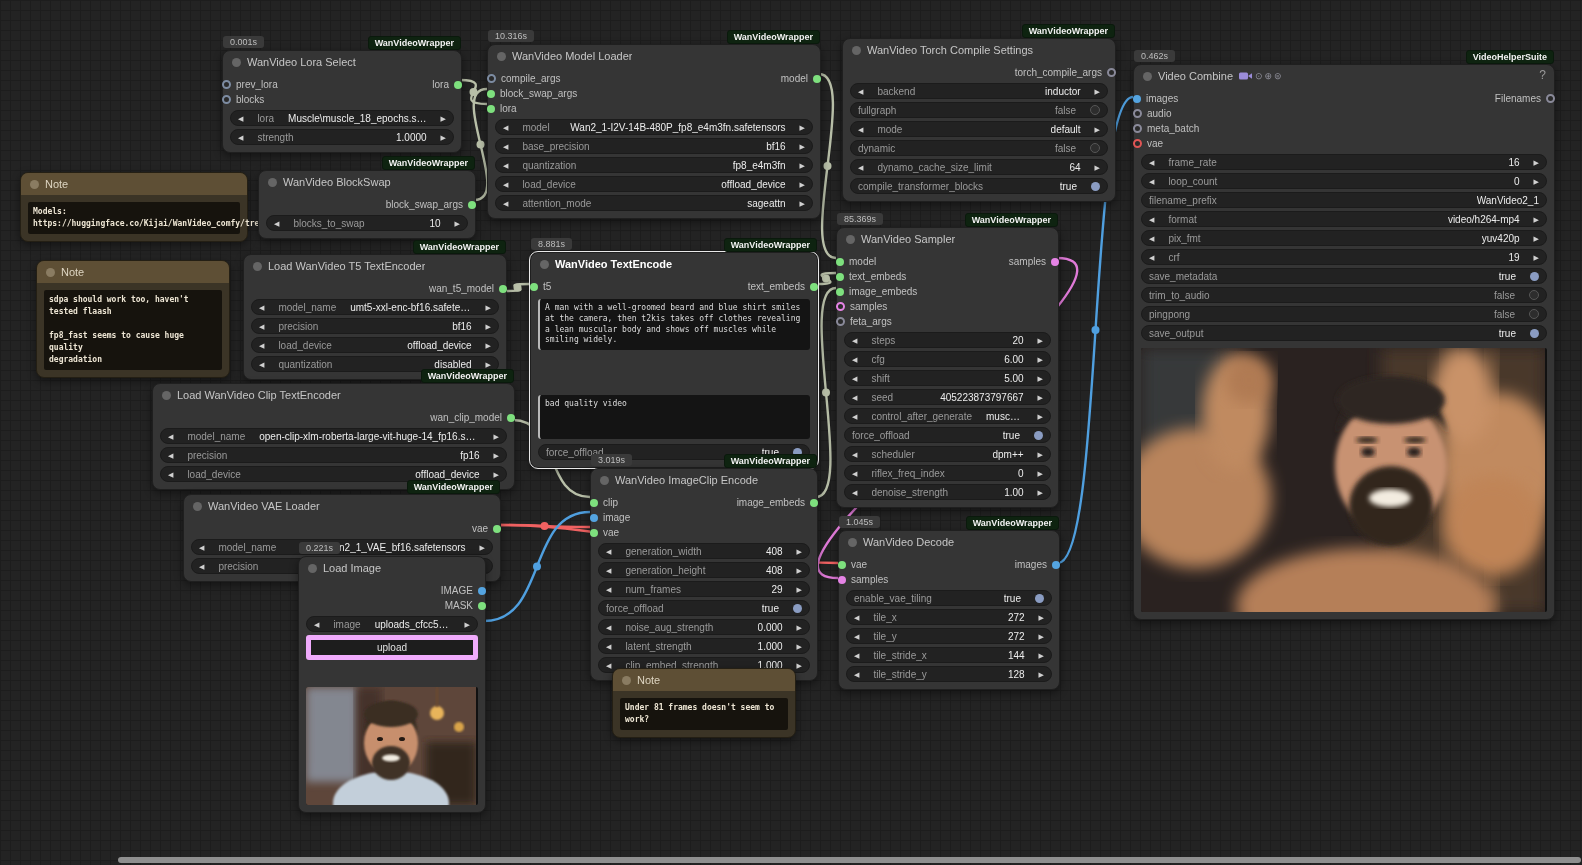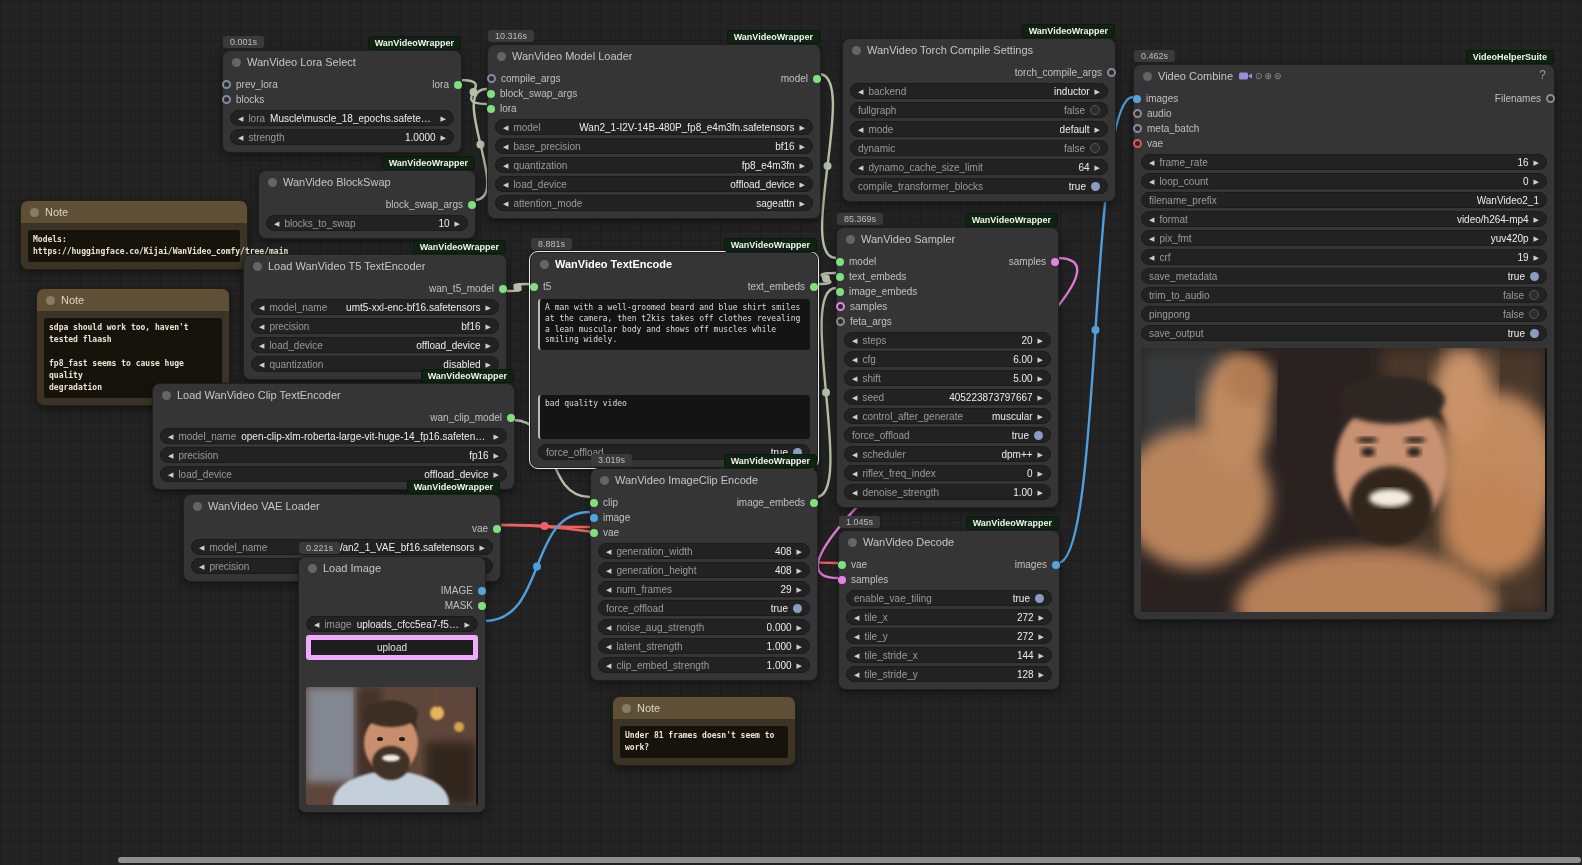--- a/index.html
+++ b/index.html
@@ -33,35 +33,35 @@
   .dot.blue{background:#54a4e0;}
   .dot.pink{background:#e583e5;}
   .dot.redring{background:#2a2a2a;border:2px solid #e05555;width:5px;height:5px;}
   .dot.pinkring{background:#2a2a2a;border:2px solid #e583e5;width:5px;height:5px;}
   .dot.hollow{background:#2a2a2a;border:2px solid #8a8a9a;width:5px;height:5px;}
   .dot.hollowb{background:#2a2a2a;border:2px solid #7d8ca2;width:5px;height:5px;}
   .slot.in{margin-left:-4px;}
   .slot.out{margin-right:-4px;}
   .widgets{display:flex;flex-direction:column;gap:3px;padding:2px 7px 7px 7px;}
   .widget{height:14px;border-radius:8px;background:#222;display:flex;align-items:center;
-    padding:0 7px;font-size:10px;color:#999;gap:5px;border:1px solid #1b1b1b;}
+    padding:0 7px;font-size:10px;color:#999;gap:14px;border:1px solid #1b1b1b;}
   .arrow{color:#d0d0d0;font-size:7px;line-height:1;}
   .wlabel{color:#9a9a9a;white-space:nowrap;}
   .wvalue{margin-left:auto;color:#ececec;white-space:nowrap;overflow:hidden;text-overflow:ellipsis;}
   .wvalue.off{color:#9a9a9a;}
   .tcircle{width:9px;height:9px;border-radius:50%;flex:0 0 auto;}
   .tcircle.on{background:#8a9cc2;}
   .tcircle.off{background:#2d2d2d;border:1px solid #565656;width:8px;height:8px;}
   .btn{height:15px;border-radius:3px;background:#1d1d1d;border:5px solid #f0abfc;display:flex;
     align-items:center;justify-content:center;font-size:10px;color:#e0e0e0;cursor:pointer;}
   .ta{position:relative;margin:2px 0;background:#141414;border-radius:3px;border-left:2px solid #b8b8b8;
     padding:4px 5px;font:8px/1.35 "DejaVu Sans Mono",monospace;color:#ddd;white-space:pre-wrap;overflow:hidden;}
   .img-box{border-radius:2px;overflow:hidden;background:#111;}
   .img-box svg{display:block;}
-  .note{background:#3b3426;border:1px solid #241f14;margin-top:28px;}
+  .note{background:#3b3426;border:1px solid #241f14;}
   .note .titlebar{background:#5e4f35;border-radius:7px 7px 0 0;}
   .note .tdot{background:#8a7c62;}
   .note .title{color:#ded5c2;}
   .note-text{margin:7px;background:#16130d;border-radius:2px;padding:4px 5px;
     font:8px/1.5 "DejaVu Sans Mono",monospace;color:#eee6d4;white-space:pre-wrap;font-weight:bold;}
   .hscroll{position:absolute;left:118px;right:1px;bottom:2px;height:6px;background:#8f8f8f;
     border-radius:3px;z-index:4;}
 </style>
 </head>
 <body>

